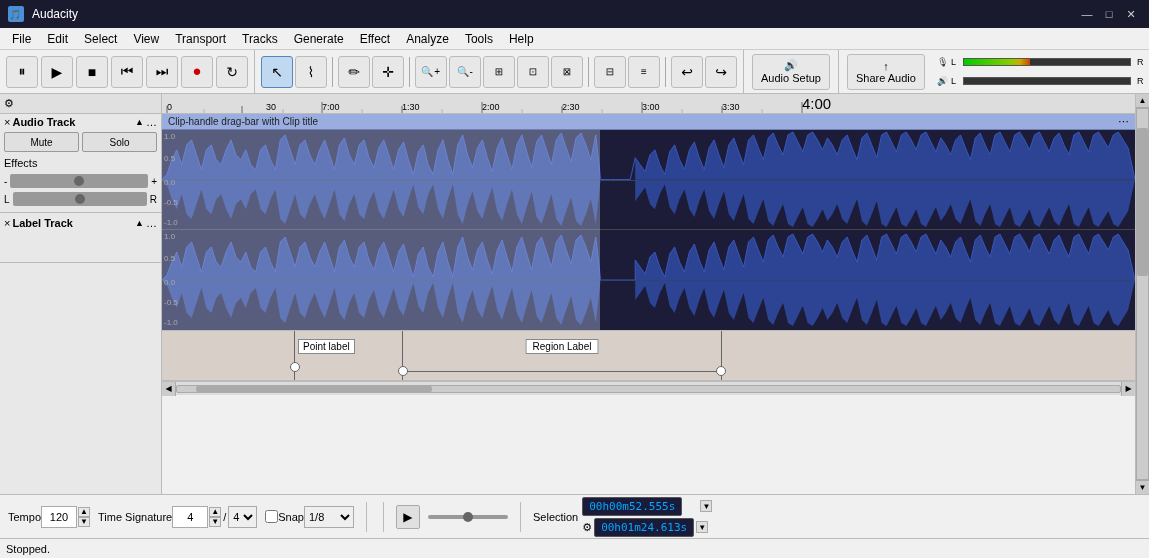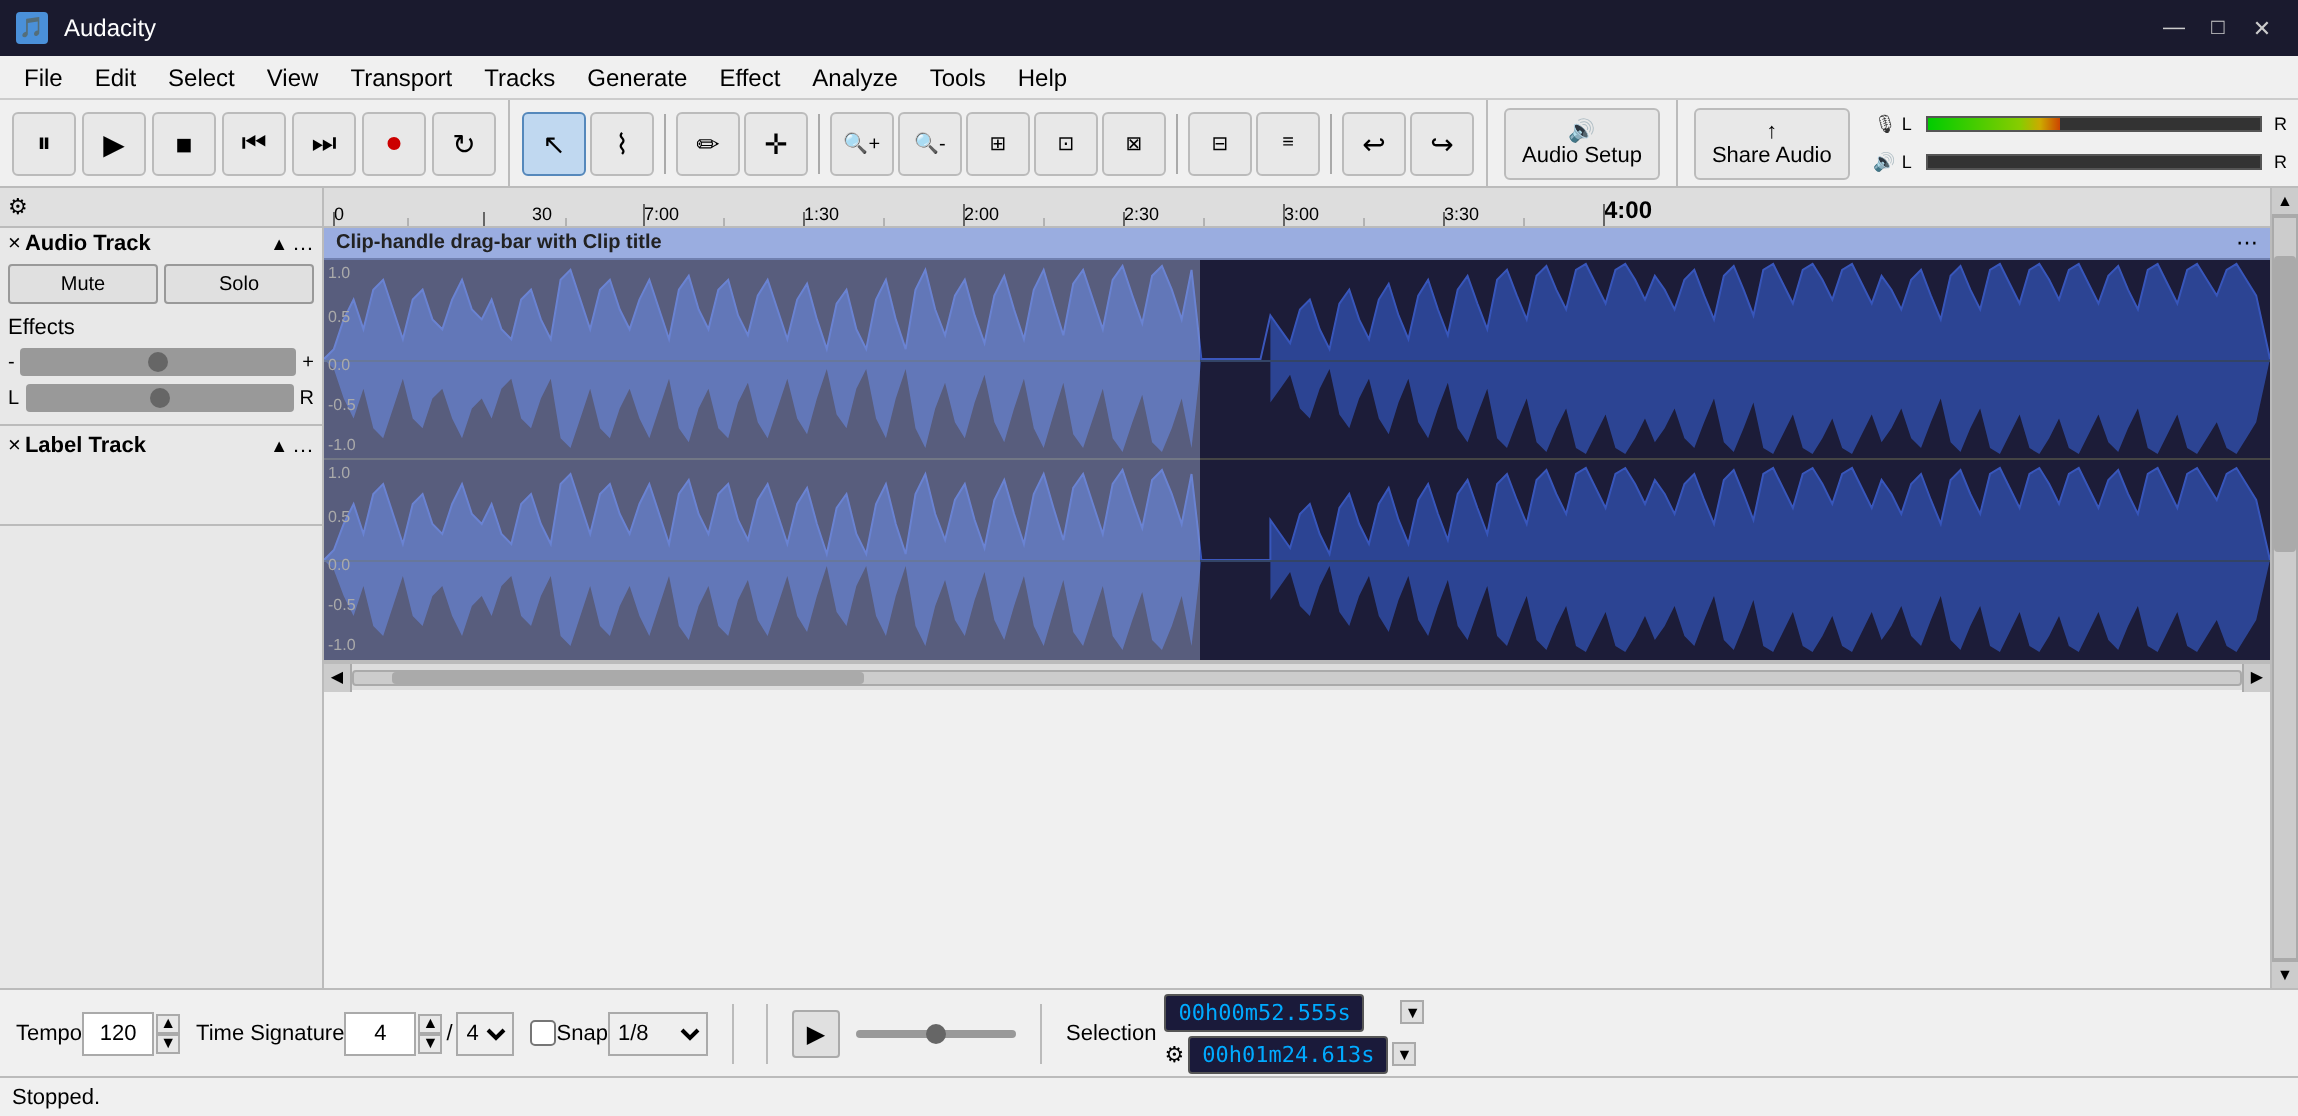--- a/index.html
+++ b/index.html
@@ -196,21 +196,21 @@
     <div style="height:20px; background:#ddd; border-bottom:1px solid #bbb; position:relative; overflow:hidden;">
       <div style="position:absolute;left:0;top:0;right:0;bottom:0;display:flex;align-items:flex-end;padding-bottom:1px;">
         <span style="position:absolute;left:5px;font-size:9px;">0</span>
         <span style="position:absolute;left:80px;font-size:9px;padding-left:24px;">30</span>
         <span style="position:absolute;left:160px;font-size:9px;">7:00</span>
         <span style="position:absolute;left:240px;font-size:9px;">1:30</span>
         <span style="position:absolute;left:320px;font-size:9px;">2:00</span>
         <span style="position:absolute;left:400px;font-size:9px;">2:30</span>
         <span style="position:absolute;left:480px;font-size:9px;">3:00</span>
         <span style="position:absolute;left:560px;font-size:9px;">3:30</span>
-        <span style="position:absolute;left:640px;font-size:12px;font-weight:bold;">4:00</span>
+        <span style="position:absolute;left:640px;font-size:15px;">4:00</span>
       </div>
 
       <svg style="position:absolute;left:0;top:0;width:100%;height:100%;">
         <line x1="5" y1="12" x2="5" y2="20" stroke="#666" stroke-width="1"></line>
         <line x1="80" y1="12" x2="80" y2="20" stroke="#666" stroke-width="1"></line>
         <line x1="160" y1="8" x2="160" y2="20" stroke="#666" stroke-width="1"></line>
         <line x1="240" y1="12" x2="240" y2="20" stroke="#666" stroke-width="1"></line>
         <line x1="320" y1="8" x2="320" y2="20" stroke="#666" stroke-width="1"></line>
         <line x1="400" y1="12" x2="400" y2="20" stroke="#666" stroke-width="1"></line>
         <line x1="480" y1="8" x2="480" y2="20" stroke="#666" stroke-width="1"></line>
@@ -224,21 +224,21 @@
         <line x1="360" y1="15" x2="360" y2="20" stroke="#888" stroke-width="0.5"></line>
         <line x1="440" y1="15" x2="440" y2="20" stroke="#888" stroke-width="0.5"></line>
         <line x1="520" y1="15" x2="520" y2="20" stroke="#888" stroke-width="0.5"></line>
         <line x1="600" y1="15" x2="600" y2="20" stroke="#888" stroke-width="0.5"></line>
       </svg>
     </div>
 
     <div style="flex-shrink:0; border-bottom:1px solid #bbb; position:relative; background:#c8c8d0;">
 
       <div style="height:16px;background:#9aade0;border-bottom:1px solid #7080b0;display:flex;align-items:center;justify-content:space-between;padding:0 6px;">
-        <span style="font-size:10px;color:#222;font-weight:bold;">Clip-handle drag-bar with Clip title</span>
+        <span style="font-size:10px;color:#222;">Clip-handle drag-bar with Clip title</span>
         <span style="font-size:11px;cursor:pointer;">⋯</span>
       </div>
 
       <div style="position:relative; height:200px;">
 
         <div style="position:absolute;left:0;top:0;width:45%;height:100%;background:rgba(200,215,255,0.35);pointer-events:none;z-index:2;"></div>
 
         <div style="height:100px;background:#1c1c38;border-bottom:1px solid #444;position:relative;overflow:hidden;">
 
           <div style="position:absolute;left:2px;top:2px;font-size:8px;color:#aaa;z-index:3;">1.0</div>
@@ -275,20 +275,39 @@
           <div style="position:absolute;left:0;top:50%;width:100%;height:1px;background:#334466;z-index:1;"></div>
           <svg style="position:absolute;left:0;top:0;width:100%;height:100%;" preserveAspectRatio="none" viewBox="0 0 987 100">
             <path d="M0,50 L5,45 L10,32 L15,22 L20,37 L25,17 L30,12 L35,27 L40,42 L45,22 L50,17 L55,32 L60,37 L65,22 L70,12 L75,27 L80,32 L85,22 L90,37 L95,42 L100,22 L105,17 L110,32 L115,42 L120,12 L125,7 L130,22 L135,37 L140,17 L145,12 L150,27 L155,37 L160,22 L165,12 L170,27 L175,42 L180,17 L185,10 L190,27 L195,37 L200,17 L205,12 L210,30 L215,40 L220,20 L225,12 L230,27 L235,42 L240,22 L245,14 L250,32 L255,47 L260,24 L265,17 L270,37 L275,47 L280,22 L285,12 L290,32 L295,47 L300,17 L305,7 L310,27 L315,40 L320,20 L325,12 L330,30 L335,44 L340,20 L345,10 L350,27 L355,42 L360,17 L365,7 L370,24 L375,40 L380,14 L385,7 L390,22 L395,37 L400,12 L405,5 L410,20 L415,34 L420,10 L425,5 L430,17 L435,32 L440,7 L445,50 L480,50 L480,30 L485,37 L490,44 L495,27 L500,22 L505,37 L510,47 L515,24 L520,17 L525,32 L530,42 L535,22 L540,14 L545,30 L550,42 L555,20 L560,12 L565,27 L570,40 L575,17 L580,10 L585,24 L590,37 L595,12 L600,7 L605,20 L610,32 L615,10 L620,5 L625,17 L630,27 L635,7 L640,4 L645,14 L650,24 L655,7 L660,4 L665,12 L670,22 L675,10 L680,17 L685,27 L690,12 L695,7 L700,20 L705,32 L710,10 L715,5 L720,17 L725,30 L730,7 L735,4 L740,14 L745,24 L750,7 L755,4 L760,12 L765,22 L770,7 L775,4 L780,14 L785,24 L790,10 L795,17 L800,27 L805,12 L810,7 L815,20 L820,32 L825,10 L830,5 L835,17 L840,27 L845,7 L850,4 L855,14 L860,24 L865,7 L870,4 L875,12 L880,22 L885,7 L890,4 L895,14 L900,24 L905,10 L910,5 L915,17 L920,27 L925,7 L930,4 L935,14 L940,24 L945,7 L950,4 L955,12 L960,20 L965,7 L970,4 L975,12 L980,20 L987,50" fill="none" stroke="#4466dd" stroke-width="1" opacity="0.8"></path>
             <path d="M0,50 L5,45 L10,32 L15,22 L20,37 L25,17 L30,12 L35,27 L40,42 L45,22 L50,17 L55,32 L60,37 L65,22 L70,12 L75,27 L80,32 L85,22 L90,37 L95,42 L100,22 L105,17 L110,32 L115,42 L120,12 L125,7 L130,22 L135,37 L140,17 L145,12 L150,27 L155,37 L160,22 L165,12 L170,27 L175,42 L180,17 L185,10 L190,27 L195,37 L200,17 L205,12 L210,30 L215,40 L220,20 L225,12 L230,27 L235,42 L240,22 L245,14 L250,32 L255,47 L260,24 L265,17 L270,37 L275,47 L280,22 L285,12 L290,32 L295,47 L300,17 L305,7 L310,27 L315,40 L320,20 L325,12 L330,30 L335,44 L340,20 L345,10 L350,27 L355,42 L360,17 L365,7 L370,24 L375,40 L380,14 L385,7 L390,22 L395,37 L400,12 L405,5 L410,20 L415,34 L420,10 L425,5 L430,17 L435,32 L440,7 L445,50 L480,50 L480,30 L485,37 L490,44 L495,27 L500,22 L505,37 L510,47 L515,24 L520,17 L525,32 L530,42 L535,22 L540,14 L545,30 L550,42 L555,20 L560,12 L565,27 L570,40 L575,17 L580,10 L585,24 L590,37 L595,12 L600,7 L605,20 L610,32 L615,10 L620,5 L625,17 L630,27 L635,7 L640,4 L645,14 L650,24 L655,7 L660,4 L665,12 L670,22 L675,10 L680,17 L685,27 L690,12 L695,7 L700,20 L705,32 L710,10 L715,5 L720,17 L725,30 L730,7 L735,4 L740,14 L745,24 L750,7 L755,4 L760,12 L765,22 L770,7 L775,4 L780,14 L785,24 L790,10 L795,17 L800,27 L805,12 L810,7 L815,20 L820,32 L825,10 L830,5 L835,17 L840,27 L845,7 L850,4 L855,14 L860,24 L865,7 L870,4 L875,12 L880,22 L885,7 L890,4 L895,14 L900,24 L905,10 L910,5 L915,17 L920,27 L925,7 L930,4 L935,14 L940,24 L945,7 L950,4 L955,12 L960,20 L965,7 L970,4 L975,12 L980,20 L987,50" fill="#3355bb" opacity="0.7"></path>
             <path d="M0,50 L5,55 L10,68 L15,78 L20,63 L25,83 L30,88 L35,73 L40,58 L45,78 L50,83 L55,68 L60,63 L65,78 L70,88 L75,73 L80,68 L85,78 L90,63 L95,58 L100,78 L105,83 L110,68 L115,58 L120,88 L125,93 L130,78 L135,63 L140,83 L145,88 L150,73 L155,63 L160,78 L165,88 L170,73 L175,58 L180,83 L185,90 L190,73 L195,63 L200,83 L205,88 L210,70 L215,60 L220,80 L225,88 L230,73 L235,58 L240,78 L245,86 L250,68 L255,53 L260,76 L265,83 L270,63 L275,53 L280,78 L285,88 L290,68 L295,53 L300,83 L305,93 L310,73 L315,60 L320,80 L325,88 L330,70 L335,56 L340,80 L345,90 L350,73 L355,58 L360,83 L365,93 L370,76 L375,60 L380,86 L385,93 L390,78 L395,63 L400,88 L405,95 L410,80 L415,66 L420,90 L425,95 L430,83 L435,68 L440,93 L445,50 L480,50 L480,70 L485,63 L490,56 L495,73 L500,78 L505,63 L510,53 L515,76 L520,83 L525,68 L530,58 L535,78 L540,86 L545,70 L550,58 L555,80 L560,88 L565,73 L570,60 L575,83 L580,90 L585,76 L590,63 L595,88 L600,93 L605,80 L610,68 L615,90 L620,95 L625,83 L630,73 L635,93 L640,96 L645,86 L650,76 L655,93 L660,96 L665,88 L670,78 L675,90 L680,83 L685,73 L690,88 L695,93 L700,80 L705,68 L710,90 L715,95 L720,83 L725,70 L730,93 L735,96 L740,86 L745,76 L750,93 L755,96 L760,88 L765,78 L770,93 L775,96 L780,86 L785,76 L790,90 L795,83 L800,73 L805,88 L810,93 L815,80 L820,68 L825,90 L830,95 L835,83 L840,73 L845,93 L850,96 L855,86 L860,76 L865,93 L870,96 L875,88 L880,78 L885,93 L890,96 L895,86 L900,76 L905,90 L910,95 L915,83 L920,73 L925,93 L930,96 L935,86 L940,76 L945,93 L950,96 L955,88 L960,80 L965,93 L970,96 L975,88 L980,80 L987,50 Z" fill="#3355bb" opacity="0.7"></path>
           </svg>
         </div>
       </div>
     </div>
 
+    <div style="height:50px;background:#d8d0c8;border-bottom:1px solid #bbb;position:relative;overflow:hidden;">
+
+      <div style="position:absolute;left:132px;top:0;bottom:0;display:flex;flex-direction:column;align-items:center;">
+        <div style="width:1px;height:100%;background:#666;"></div>
+        <div style="position:absolute;top:8px;background:white;border:1px solid #888;padding:1px 4px;font-size:10px;white-space:nowrap;left:4px;">Point label</div>
+        <div style="position:absolute;bottom:8px;width:10px;height:10px;border:1px solid #666;border-radius:50%;background:white;"></div>
+      </div>
+
+      <div style="position:absolute;left:240px;top:0;bottom:0;right:0;">
+        <div style="position:absolute;left:0;top:0;bottom:0;width:320px;display:flex;align-items:center;">
+          <div style="position:absolute;left:0;top:0;bottom:0;width:1px;background:#666;"></div>
+          <div style="position:absolute;right:0;top:0;bottom:0;width:1px;background:#666;"></div>
+          <div style="position:absolute;left:0;bottom:8px;right:0;height:1px;background:#666;"></div>
+          <div style="position:absolute;left:50%;transform:translateX(-50%);top:8px;background:white;border:1px solid #888;padding:1px 6px;font-size:10px;white-space:nowrap;">Region Label</div>
+          <div style="position:absolute;left:-4px;bottom:4px;width:10px;height:10px;border:1px solid #666;border-radius:50%;background:white;"></div>
+          <div style="position:absolute;right:-4px;bottom:4px;width:10px;height:10px;border:1px solid #666;border-radius:50%;background:white;"></div>
+        </div>
+      </div>
+    </div>
 
     <div style="height:14px;background:#ddd;border-top:1px solid #bbb;display:flex;align-items:center;">
       <div style="width:14px;height:14px;background:#ccc;border-right:1px solid #aaa;display:flex;align-items:center;justify-content:center;cursor:pointer;font-size:8px;">◀</div>
       <div style="flex:1;height:8px;background:#ccc;margin:0;border:1px solid #aaa;position:relative;border-radius:2px;">
         <div style="position:absolute;left:2%;width:25%;height:100%;background:#aaa;border-radius:2px;cursor:pointer;"></div>
       </div>
       <div style="width:14px;height:14px;background:#ccc;border-left:1px solid #aaa;display:flex;align-items:center;justify-content:center;cursor:pointer;font-size:8px;">▶</div>
     </div>
   </div>
 

